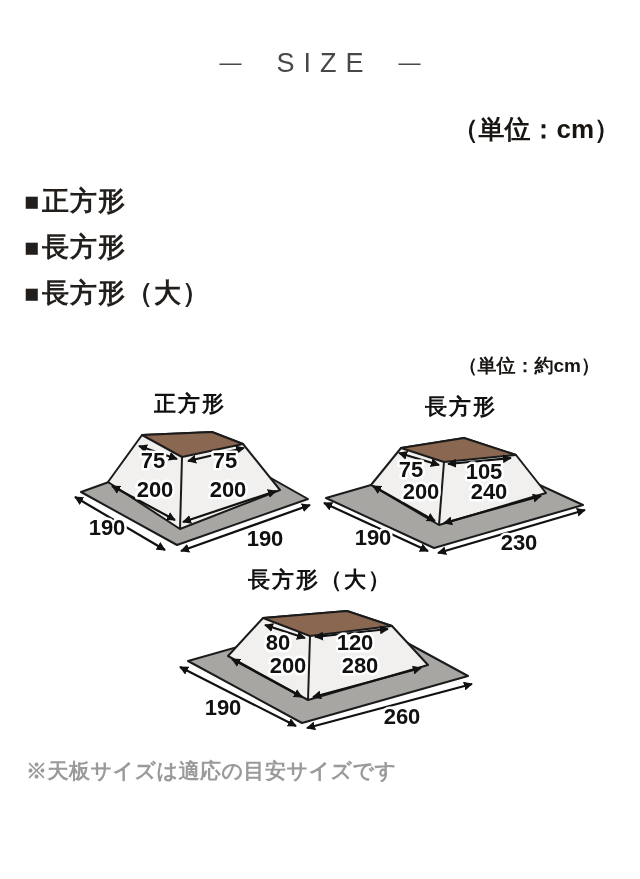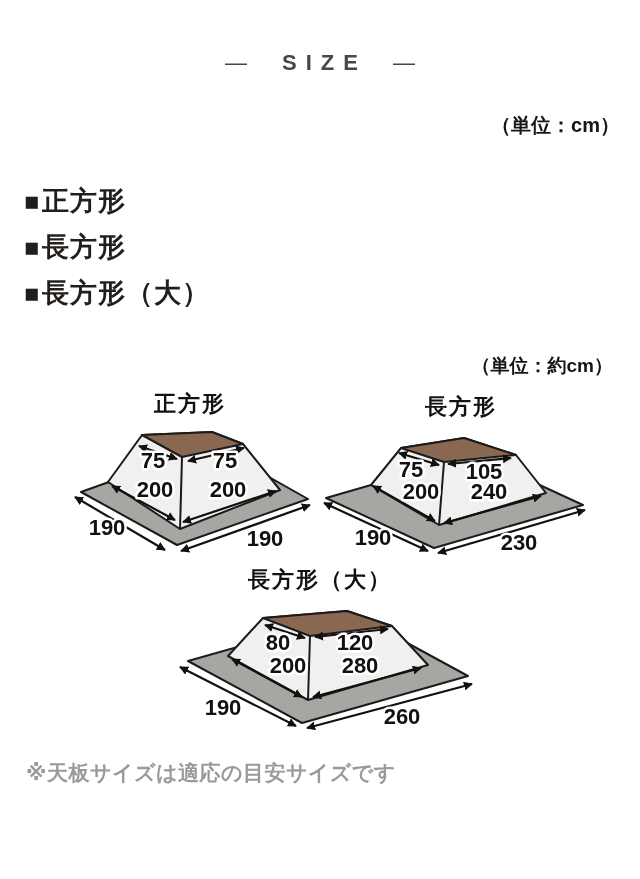--- a/index.html
+++ b/index.html
@@ -4,31 +4,31 @@
 <style>
   * { margin:0; padding:0; box-sizing:border-box; }
   body { background:#fff; font-family:"Liberation Sans","DejaVu Sans",sans-serif; }
   .page { position:relative; width:640px; height:879px; background:#ffffff; overflow:hidden; }
 
   
   .size-title { position:absolute; top:48px; left:0; width:100%; height:30px;
     display:flex; justify-content:center; align-items:center; gap:26px;
     color:#474747; }
   .size-title .dash { font-size:22px; font-weight:400; line-height:1; }
-  .size-title .word { font-size:22px; font-weight:700; letter-spacing:9px; padding-left:9px; }
+  .size-title .word { font-size:27px; font-weight:400; letter-spacing:9px; padding-left:9px; }
 
-  .unit-top { position:absolute; top:112px; right:20px; font-size:20px; font-weight:bold; color:#181512; }
+  .unit-top { position:absolute; top:112px; right:20px; font-size:26px; font-weight:bold; color:#181512; }
 
   
   .size-list { position:absolute; top:185px; left:24px; list-style:none; }
   .size-list li { display:flex; align-items:center; font-size:27px; font-weight:bold;
     color:#221e1b; line-height:33px; margin-bottom:13px; letter-spacing:1px; }
   .size-list .bullet { margin-right:2px; font-size:25px; }
 
-  .unit-diagram { position:absolute; top:353px; right:27px; font-size:19px; font-weight:bold; color:#181512; }
+  .unit-diagram { position:absolute; top:353px; right:40px; font-size:19px; font-weight:bold; color:#181512; }
 
   
   .diagram { position:absolute; }
   .diag-square { top:389px; left:55px;  width:270px; }
   .diag-rect   { top:392px; left:316px; width:290px; }
   .diag-large  { top:565px; left:150px; width:340px; }
   .diagram-title { text-align:center; font-size:22px; font-weight:bold; color:#111;
     letter-spacing:2px; height:26px; margin-bottom:2px; }
   .diagram svg { display:block; }
 
@@ -36,21 +36,21 @@
   .futon { fill:#f1f0ee; stroke:#1b1b1b; stroke-width:2; stroke-linejoin:round; }
   .ttop  { fill:#8a6750; stroke:#1b1b1b; stroke-width:2; stroke-linejoin:round; }
   .seam  { stroke:#1b1b1b; stroke-width:2; }
   .arrow { stroke:#111; stroke-width:2.2; }
   .dim   { font-family:"Liberation Sans","DejaVu Sans",sans-serif; font-size:22px; font-weight:bold;
     fill:#111; stroke:#ffffff; stroke-width:5px; paint-order:stroke; stroke-linejoin:round;
     text-anchor:middle; }
 
   
   .footnotes { position:absolute; top:757px; left:26px; font-size:21px; font-weight:bold;
-    color:#9a9a9a; line-height:32px; letter-spacing:0.5px; }
+    color:#9a9a9a; line-height:32px; letter-spacing:0.5px;font-family:Liberation Mono, monospace; }
 </style>
 </head>
 <body>
 
 <div class="page">
 
   <div class="size-title">
     <span class="dash">—</span>
     <span class="word">SIZE</span>
     <span class="dash">—</span>

